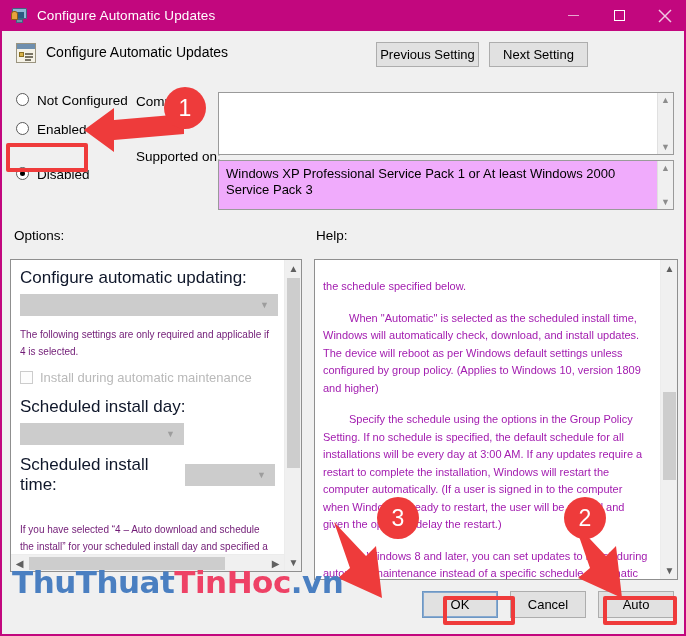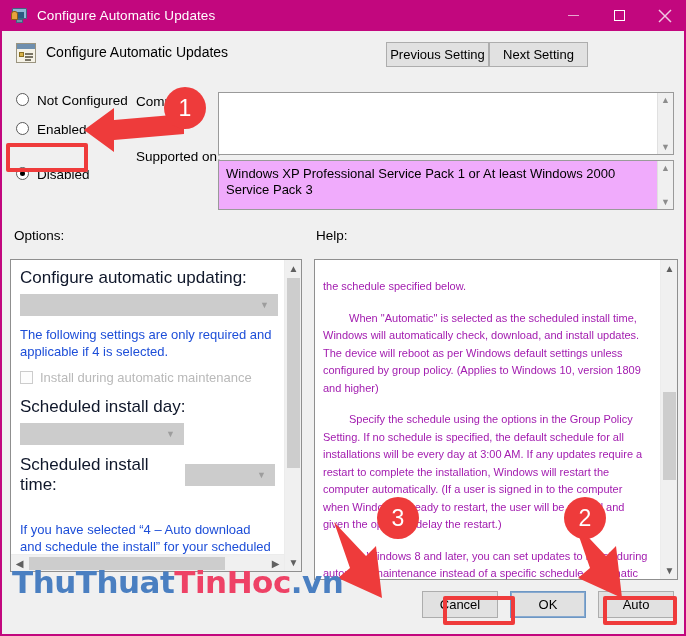--- a/index.html
+++ b/index.html
@@ -139,20 +139,21 @@
     position: absolute;
     left: 42px; top: 13px;
     font-size: 14px;
     color: #000000;
     white-space: nowrap;
   }
   .hdr-buttons {
     position: absolute;
     right: 98px; top: 11px;
     display: flex;
+    gap: 10px;
   }
   .win-btn {
     background: #e1e1e1;
     border: 1px solid #adadad;
     font-family: "Liberation Sans", sans-serif;
     font-size: 13px;
     color: #000;
     padding: 0;
     height: 25px;
     cursor: default;
@@ -276,22 +277,22 @@
     box-sizing: border-box;
   }
   .panel-help .panel-inner { padding: 6px 10px 0 8px; }
 
   .opt-label {
     font-size: 17px;
     color: #0f172a;
     margin-bottom: 6px;
   }
   .opt-text {
-    font-size: 13px;
-    color: #1d4ed8;
+    font-size: 10px;
+    color: #701a75;
     line-height: 17px;
     margin: 2px 0 8px 0;
   }
   .combo {
     background: #cccccc;
     border: 1px solid #cccccc;
     height: 22px;
     box-sizing: border-box;
     position: relative;
     margin-bottom: 10px;
@@ -604,22 +605,22 @@
     </div>
     <div class="vscroll">
       <div class="vs-up">▲</div>
       <div class="vs-thumb" style="top:132px; height:88px;"></div>
       <div class="vs-down">▼</div>
     </div>
   </div>
 
   <div class="footer">
     <div class="footer-btns">
+      <button class="fbtn default">OK</button>
       <button class="fbtn">Cancel</button>
-      <button class="fbtn default">OK</button>
       <button class="fbtn">Auto</button>
     </div>
   </div>
 
   <div class="watermark">
     <span class="wm-a">ThuThuat</span><span class="wm-b">TinHoc</span><span class="wm-c">.vn</span>
   </div>
 
   <div class="anno-box box-disabled"></div>
   <div class="anno-box box-ok"></div>

